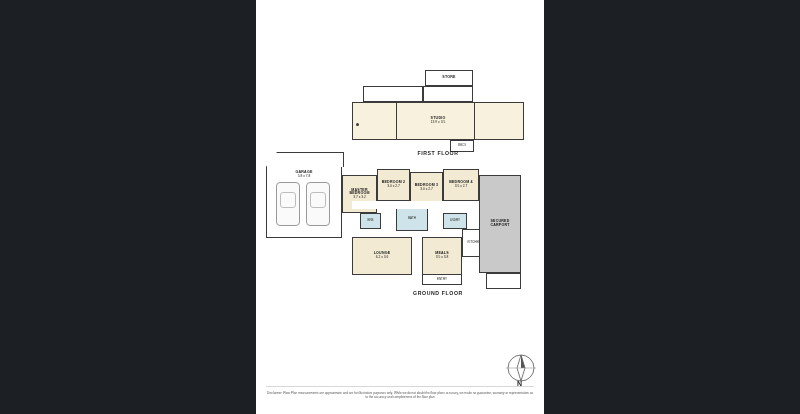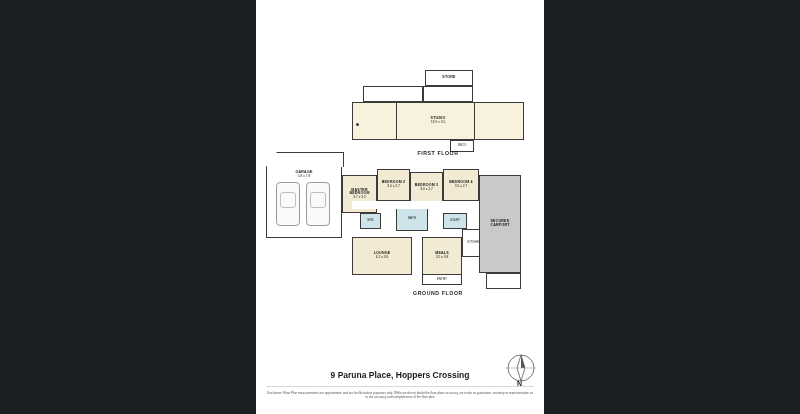--- a/index.html
+++ b/index.html
@@ -166,17 +166,16 @@
   <div id="compass">
     <svg width="42" height="42" viewBox="0 0 42 42">
       <circle cx="21" cy="16" r="13" fill="none" stroke="#777" stroke-width="1"></circle>
       <path d="M21 3 L25 16 L21 29 L17 16 Z" fill="#ffffff" stroke="#555" stroke-width="0.8"></path>
       <path d="M21 3 L25 16 L21 16 Z" fill="#555"></path>
       <line x1="6" y1="16" x2="36" y2="16" stroke="#999" stroke-width="0.6"></line>
     </svg>
     <span class="nlbl">N</span>
   </div>
 
-  <div id="title">9 Paruna Place, Hoppers Crossing</div>
   <div id="rule"></div>
   <div id="disclaimer">Disclaimer: Floor Plan measurements are approximate and are for illustrative purposes only. While we do not doubt the floor plans accuracy, we make no guarantee, warranty or representation as to the accuracy and completeness of the floor plan</div>
 
 </div>
 
 </body></html>

